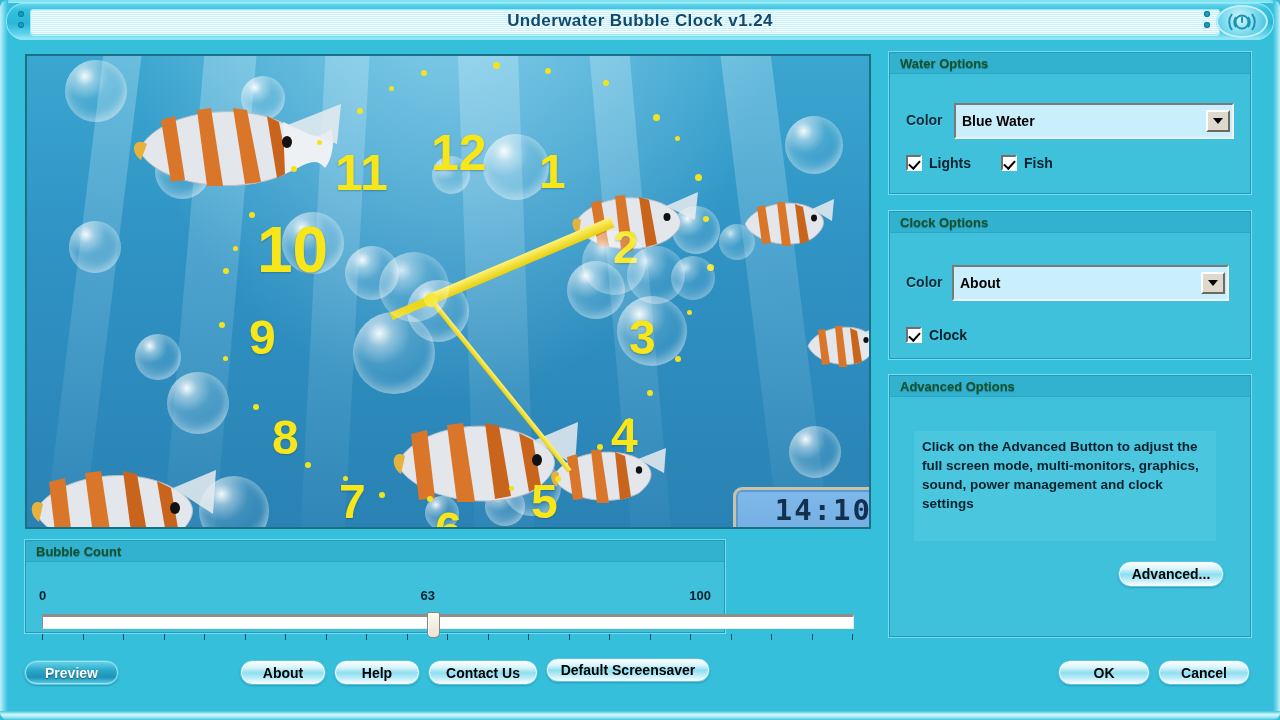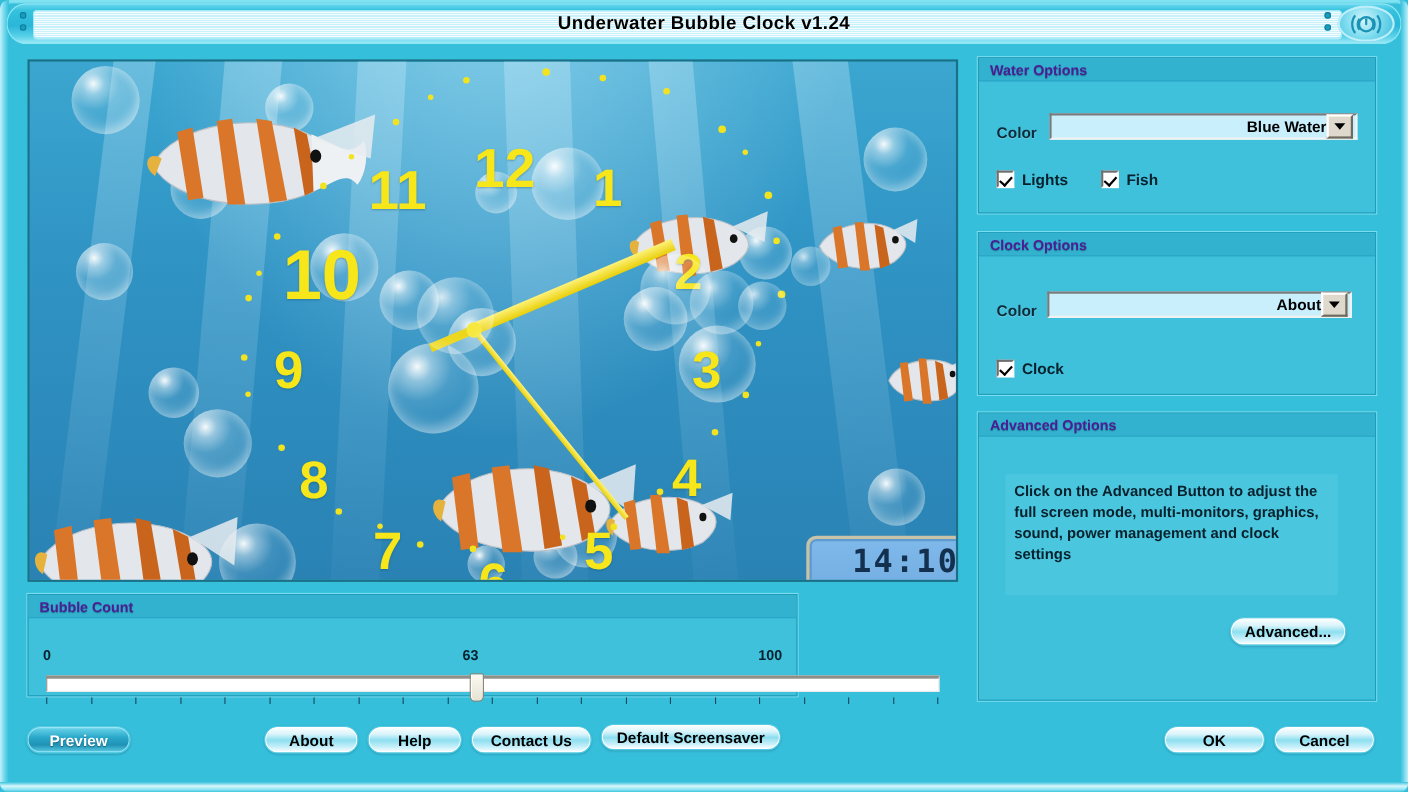--- a/index.html
+++ b/index.html
@@ -61,21 +61,21 @@
   }
   .tb-dots i, .tb-dots2 i{
     display:block; width:6px; height:6px; border-radius:50%;
     background:#1c9cbb; margin-bottom:5px;
     box-shadow:inset 0 0 0 1px #0d7fa0;
   }
   .tb-dots2{ position:absolute; right:62px; top:8px; width:8px; height:22px;}
   .tb-title{
     position:absolute; left:0; top:0; width:1268px; height:37px;
     line-height:36px; text-align:center;
-    font-size:17px; font-weight:bold; color:#000000;
+    font-size:17px; font-weight:bold; color:#0c4a6e;
     letter-spacing:0.4px;
     text-shadow: 0 1px 0 rgba(255,255,255,.8);
   }
   .tb-badge{
     position:absolute; right:6px; top:2px; width:52px; height:33px;
     border-radius:50%;
     background:radial-gradient(circle at 45% 40%, #d3f4fb 0%, #7fdcef 45%, #2fb7d6 100%);
     box-shadow: inset 0 0 0 2px #bdeefa;
     display:flex;align-items:center;justify-content:center;
   }
@@ -131,37 +131,37 @@
   .gbox{
     position:absolute;
     background:#3fc1dc;
     border:1px solid #1f9cba;
     box-shadow: 0 0 0 1px #7adcef;
   }
   .gbox-hd{
     height:21px; background:#33b2cf;
     border-bottom:1px solid #2aa6c6;
     padding-left:10px; line-height:21px;
-    color:#4c1d95; font-size:13px; font-weight:bold;
+    color:#14532d; font-size:13px; font-weight:bold;
     text-shadow:0 1px 1px rgba(0,60,80,.45);
   }
   .gbox-body{ position:relative; }
 
   .lbl-dark{
     color:#0d2b39; font-size:14px; font-weight:bold;
     text-shadow:0 1px 0 rgba(255,255,255,.22);
   }
 
   
   .combo{
-    position:absolute; height:24px;
+    position:absolute; height:36px;
     background:#c9eefc;
     border:2px solid;
     border-color:#7a7a7a #f2f2f2 #f2f2f2 #7a7a7a;
-    display:flex; align-items:center;text-align:right;
+    display:flex; align-items:center;
   }
   .combo .val{
     flex:1; padding-left:6px; font-size:14px; font-weight:bold; color:#000;
     font-family:"Liberation Sans", sans-serif;
   }
   .combo .arrow{
     width:24px; height:22px; margin-right:2px;
     background:#ded9cc;
     border:2px solid;
     border-color:#ffffff #6f6a5e #6f6a5e #ffffff;

